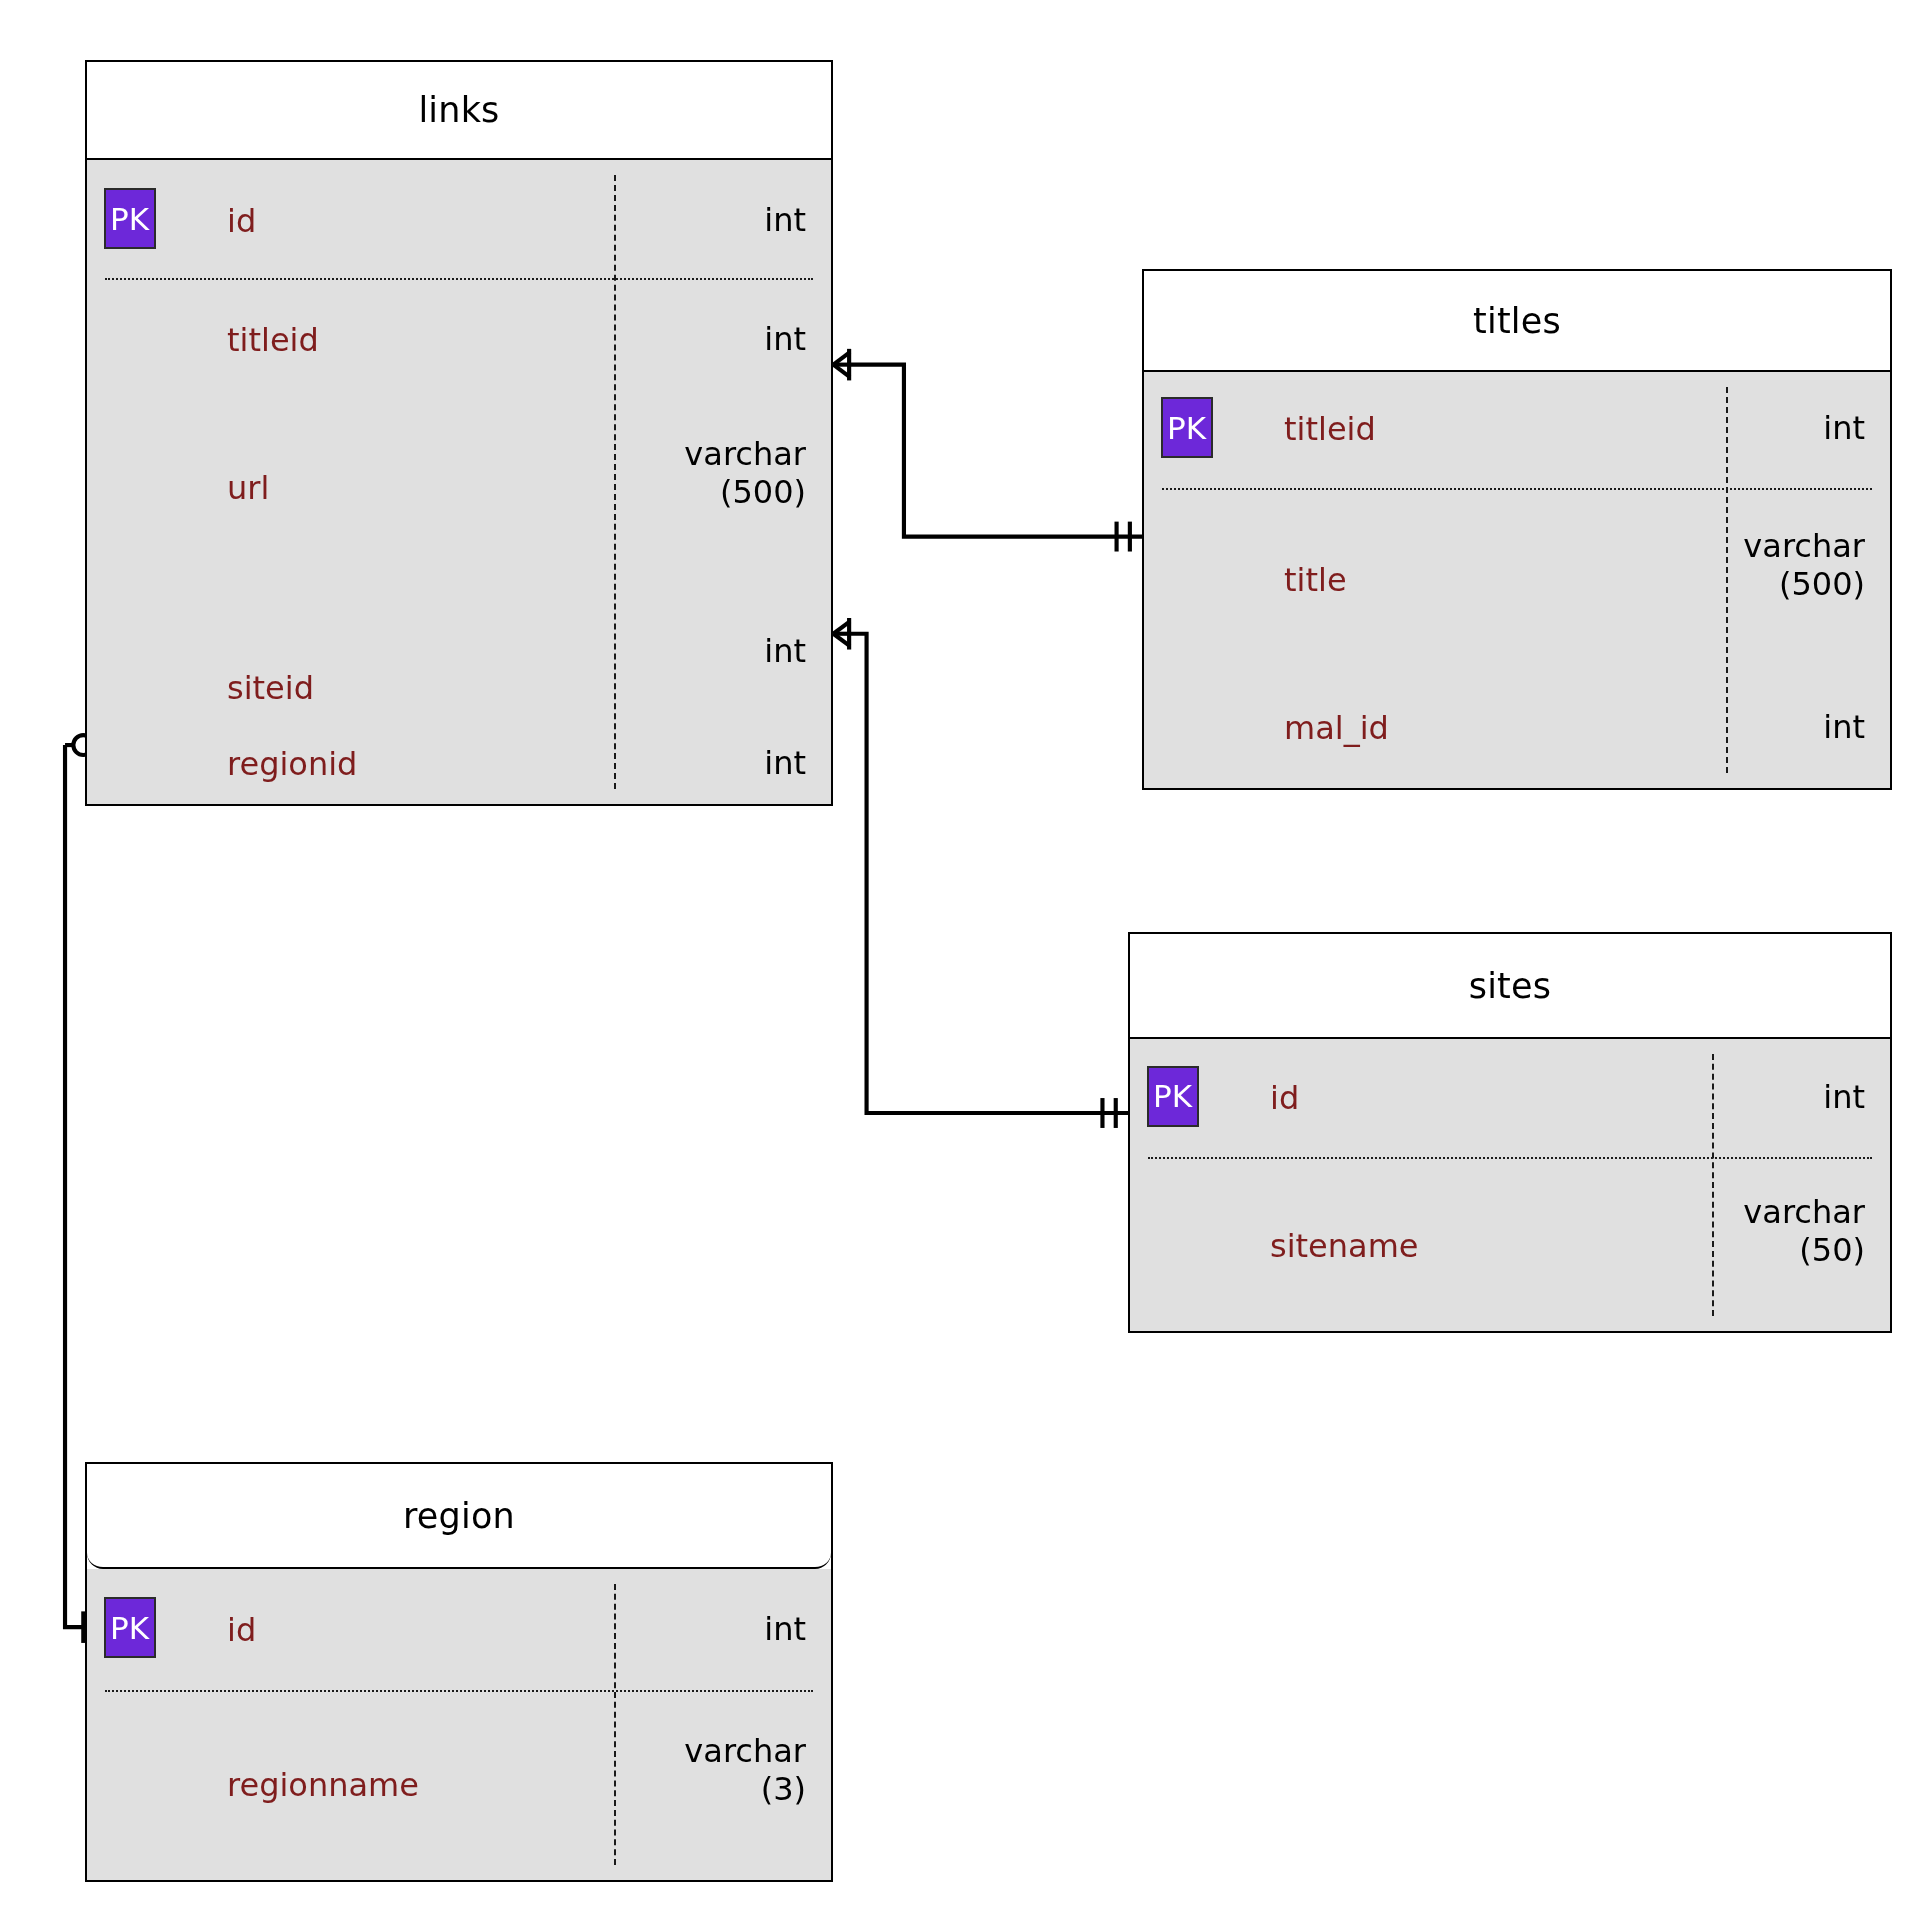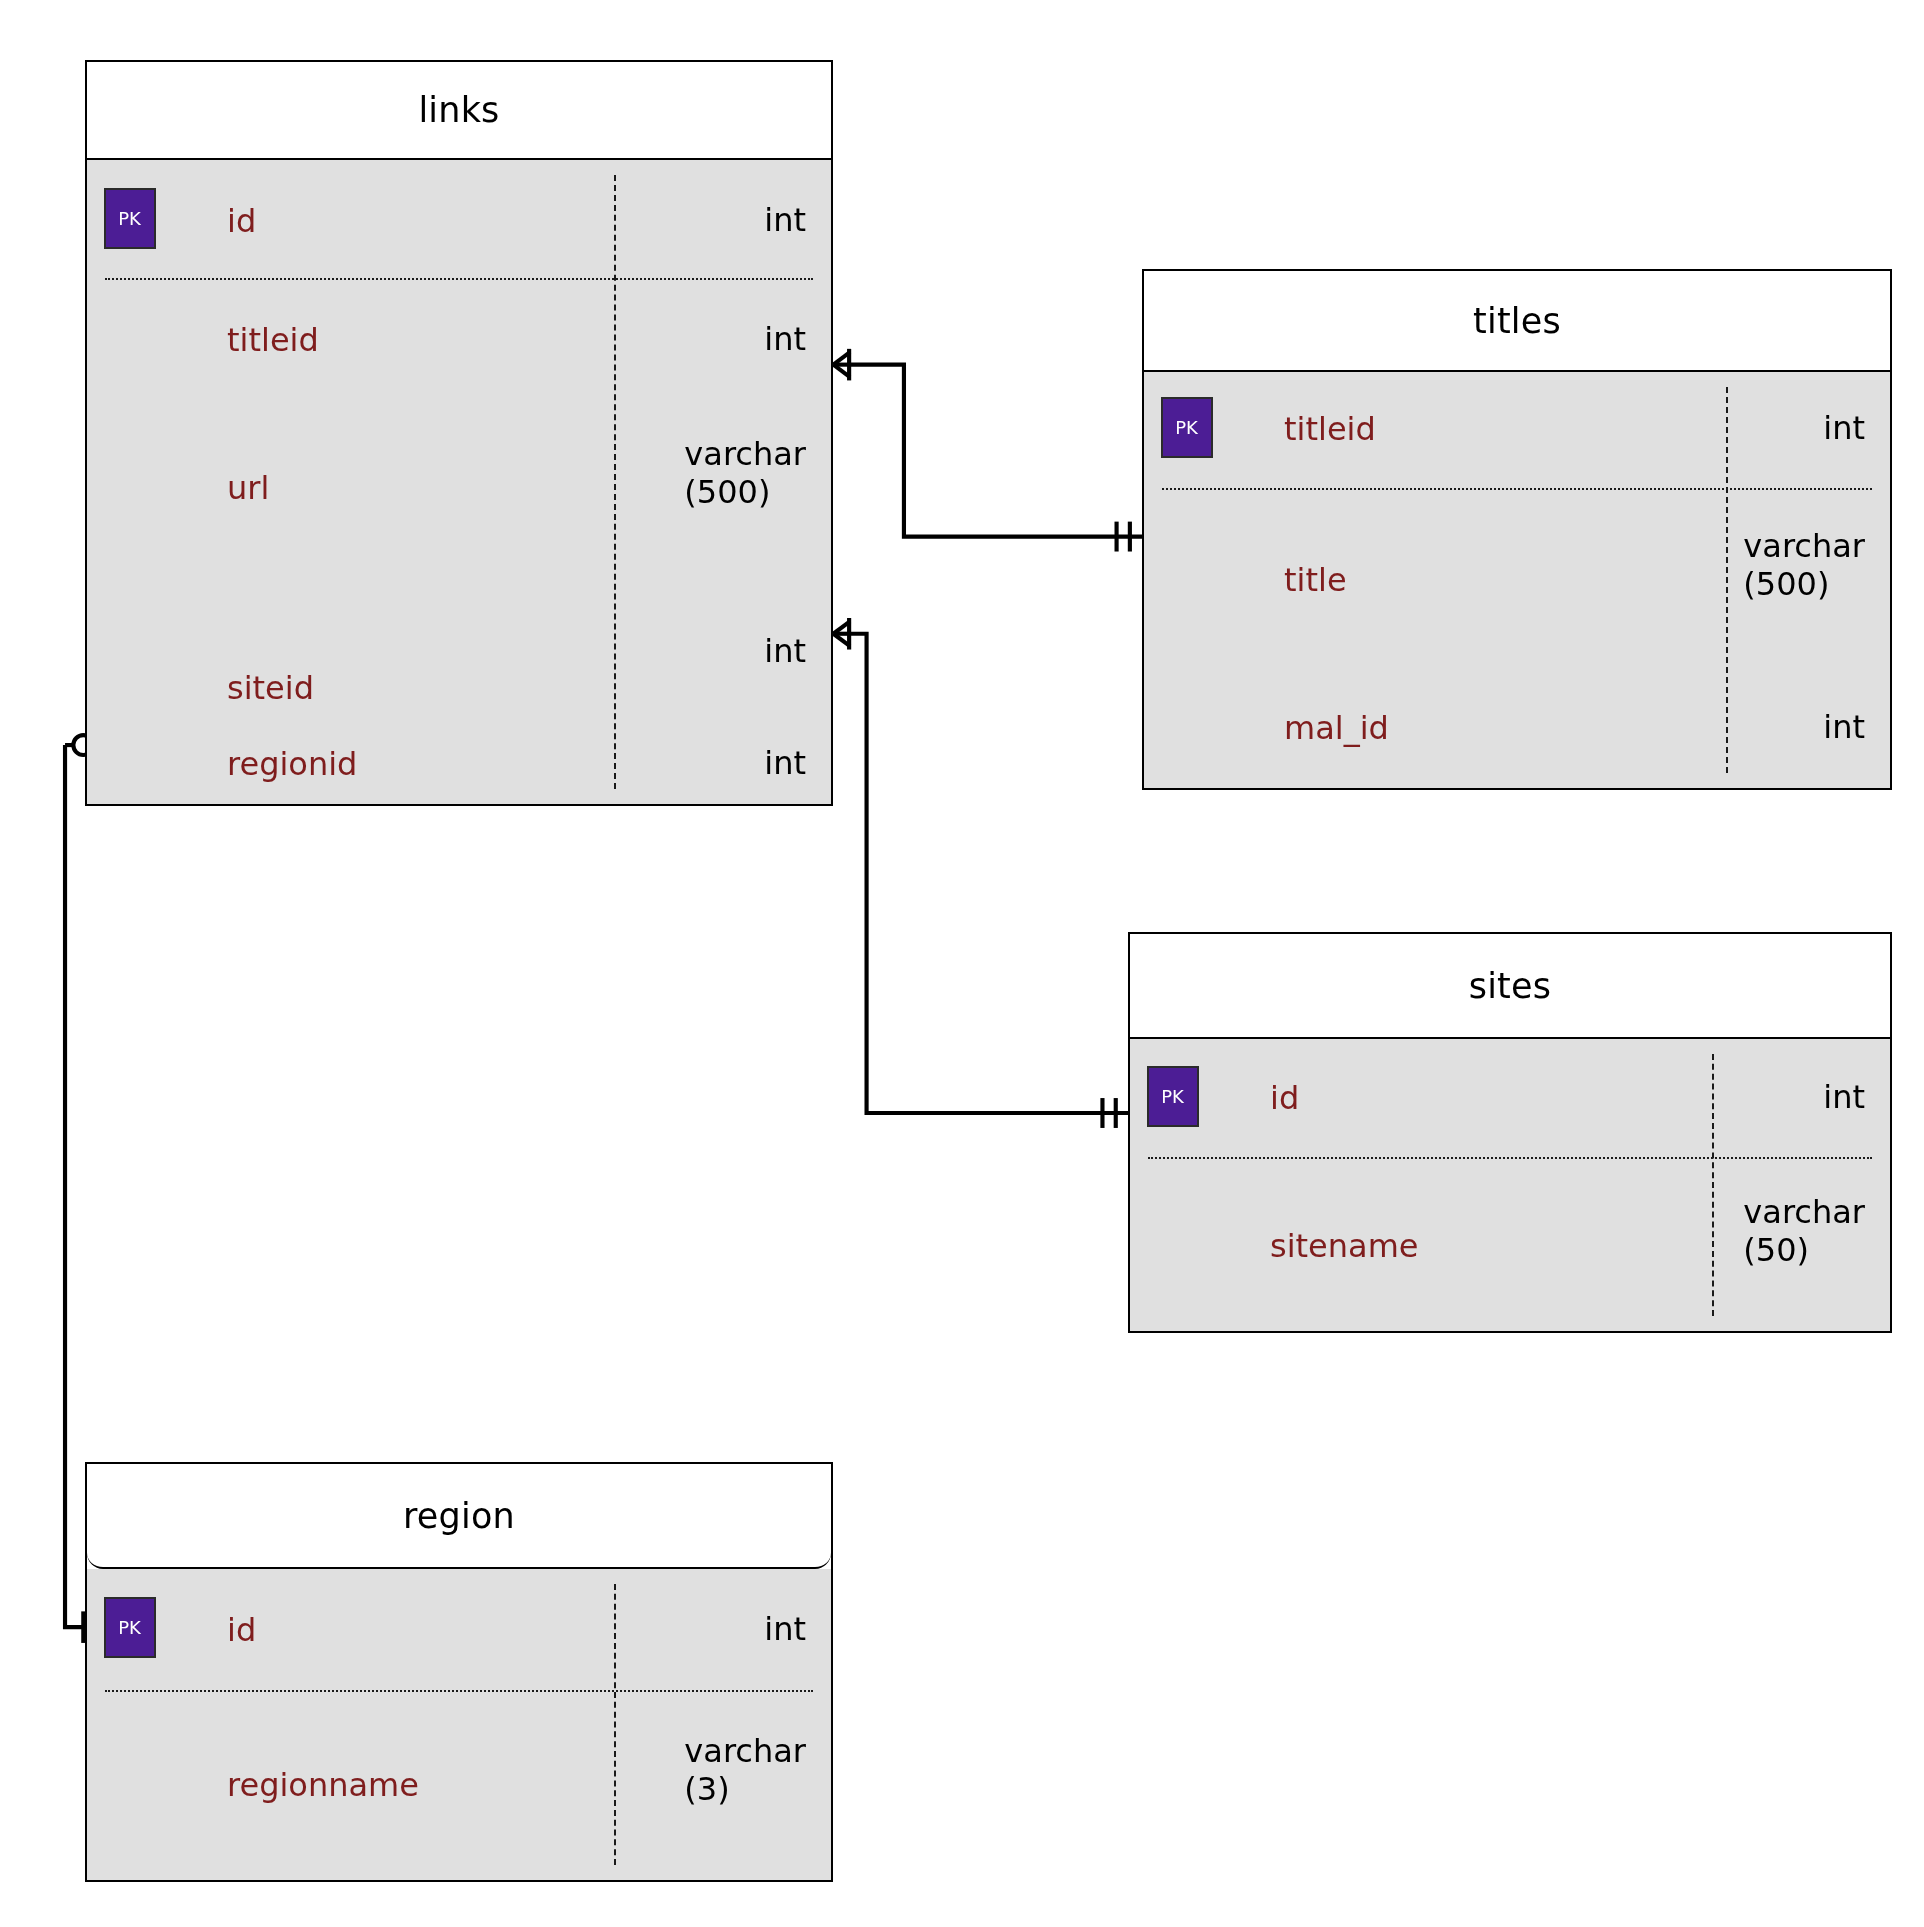--- a/index.html
+++ b/index.html
@@ -49,36 +49,36 @@
   }
 
   .attr-row{
     position:absolute;left:0;right:0;
     display:flex;align-items:center;
     box-sizing:border-box;
   }
   .pk-badge{
     position:absolute;
     width:52px;height:61px;
-    background:#4c1d95;
+    background:#6d28d9;
     border:2.5px solid #2b2b2b;
     box-sizing:border-box;
     display:flex;align-items:center;justify-content:center;
-    color:#ffffff;font-size:18px;
+    color:#ffffff;font-size:31px;
     z-index:3;
   }
   .attr-name{
     position:absolute;
     font-size:32px;color:#7f1d1d;
     white-space:nowrap;
   }
   .attr-type{
     position:absolute;
     font-size:32px;color:#000000;
-    text-align:left;
+    text-align:right;
     line-height:1.18;
     white-space:pre-line;
   }
 
   svg.links-layer{
     position:absolute;left:0;top:0;
     width:1925px;height:1927px;
     z-index:1;overflow:visible;
   }
   svg.links-layer path, svg.links-layer line, svg.links-layer circle{

